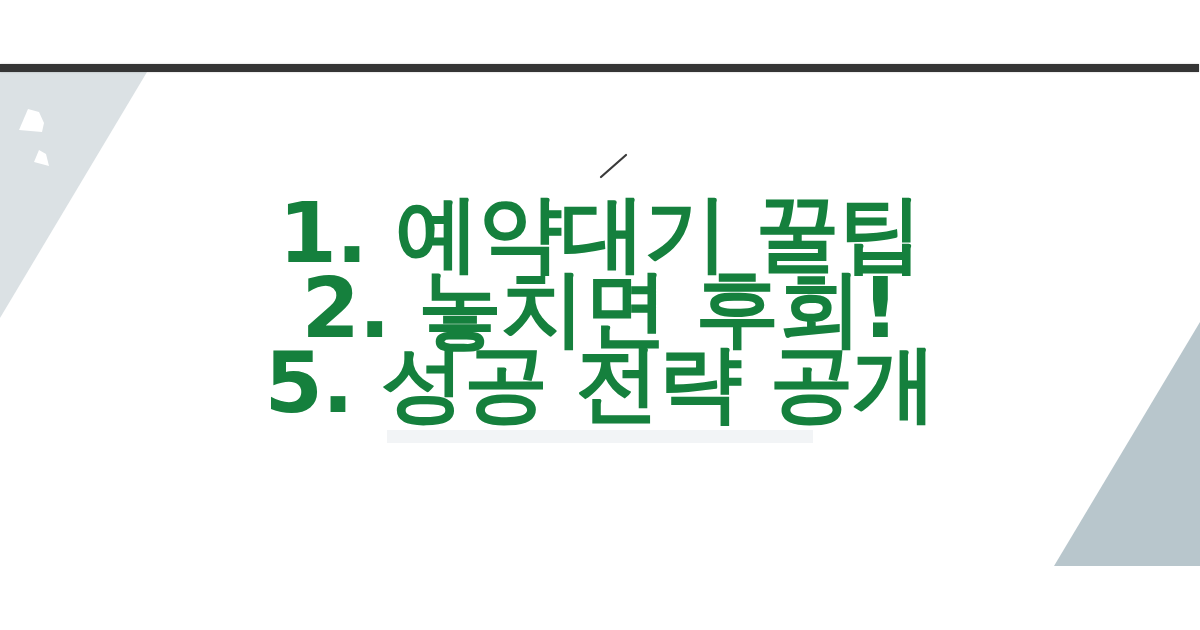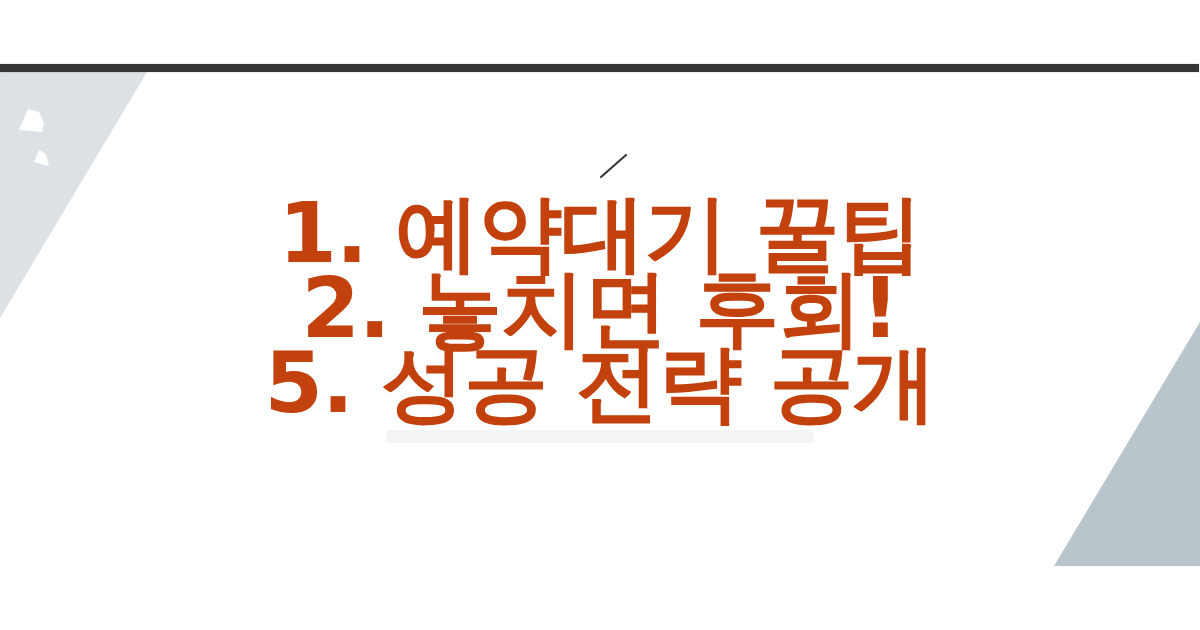--- a/index.html
+++ b/index.html
@@ -36,21 +36,21 @@
     .headline {
       position: absolute;
       left: 0;
       top: 196px;
       width: 1200px;
       text-align: center;
       font-family: "DejaVu Sans", sans-serif;
       font-weight: bold;
       font-size: 84px;
       line-height: 75px;
-      color: #c2410c;
+      color: #15803d;
       letter-spacing: -1px;
     }
     .headline-line {
       display: block;
       white-space: nowrap;
     }
     .underline-bar {
       position: absolute;
       left: 387px;
       top: 430px;

